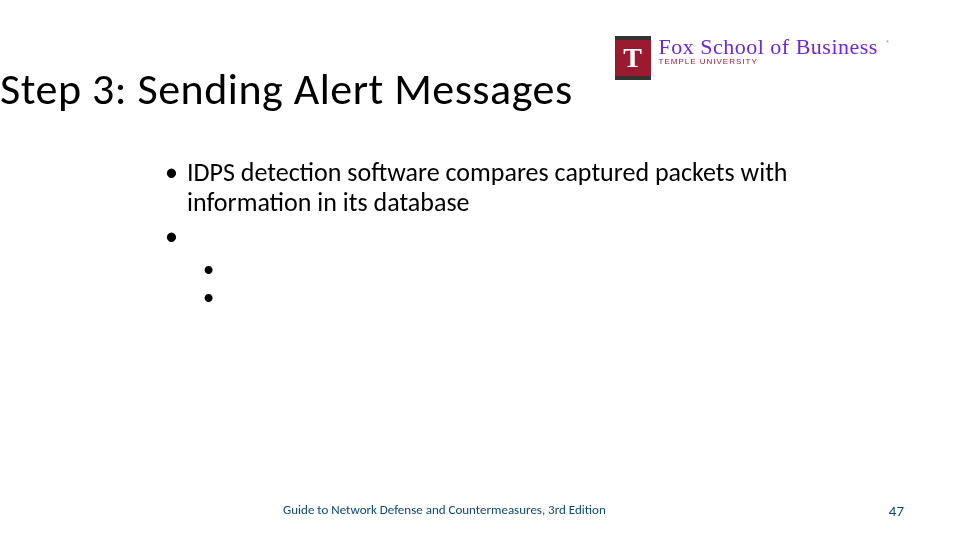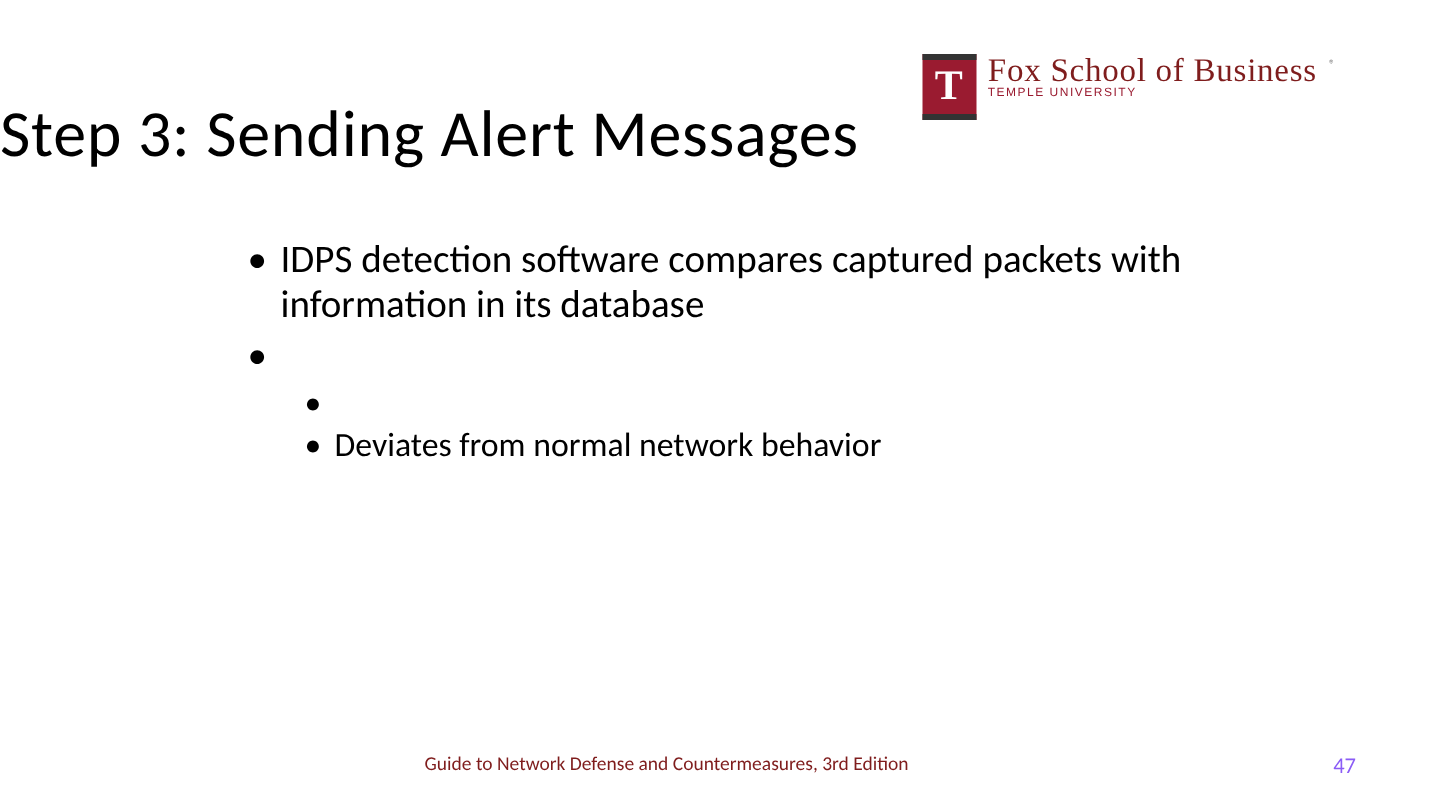--- a/index.html
+++ b/index.html
@@ -2,31 +2,31 @@
 <html><head>
 <meta charset="utf-8">
 <style>
   * { margin: 0; padding: 0; box-sizing: border-box; }
   html, body { width: 960px; height: 540px; background: #fff; font-family: Calibri, "Segoe UI", Arial, sans-serif; color: #000; overflow: hidden; }
   .slide { position: relative; width: 960px; height: 540px; }
   .title { position: absolute; top: 62px; left: 0; width: 960px; text-align: left; font-size: 44px; font-weight: 400; letter-spacing: 0.5px; color: #000; }
   .logo { position: absolute; top: 36px; right: 70px; display: flex; align-items: flex-start; gap: 8px; }
   .logo-mark { width: 36px; height: 44px; background: #9a1b30; display: flex; align-items: center; justify-content: center; color: #fff; font-family: "Times New Roman", serif; font-weight: 700; font-size: 28px; border-top: 4px solid #333; border-bottom: 4px solid #333; }
   .logo-text { display: flex; flex-direction: column; line-height: 1; }
-  .logo-line1 { font-family: "Times New Roman", Georgia, serif; font-size: 22px; color: #7f1d1d; letter-spacing: 0.5px; }
+  .logo-line1 { font-family: "Times New Roman", Georgia, serif; font-size: 22px; color: #6d28d9; letter-spacing: 0.5px; }
   .logo-line2 { font-family: Arial, sans-serif; font-size: 8px; color: #9a1b30; letter-spacing: 1px; margin-top: 0; }
   .logo-reg { font-size: 8px; color: #777; align-self: flex-start; margin-top: 2px; }
   .body { position: absolute; top: 158px; left: 165px; width: 660px; }
   .b1 { font-size: 26px; line-height: 1.15; margin-bottom: 4px; display: flex; }
   .b1 .dot { width: 22px; flex-shrink: 0; }
   .b2 { font-size: 22.5px; line-height: 1.25; margin-left: 38px; display: flex; }
   .b2 .dot { width: 20px; flex-shrink: 0; }
   .footer { position: absolute; bottom: 20px; left: 0; width: 960px; display: flex; justify-content: space-between; padding: 0 56px 0 0; }
-  .footer-text { flex: 1; text-align: center; font-size: 13px; color: #7f1d1d; }
-  .footer-num { font-size: 15px; color: #8b5cf6; }
+  .footer-text { flex: 1; text-align: center; font-size: 13px; color: #0c4a6e; }
+  .footer-num { font-size: 15px; color: #0c4a6e; }
 </style>
 </head>
 <body>
 
 <div class="slide">
 
   <div class="logo">
     <div class="logo-mark">T</div>
     <div class="logo-text">
       <span class="logo-line1">Fox School of Business</span>
@@ -43,21 +43,20 @@
       <span>IDPS detection software compares captured packets with information in its database</span>
     </div>
     <div class="b1">
       <span class="dot">•</span>
     </div>
     <div class="b2">
       <span class="dot">•</span>
     </div>
     <div class="b2">
       <span class="dot">•</span>
-      <span>Deviates from normal network behavior</span>
     </div>
   </div>
 
   <div class="footer">
     <span class="footer-text">Guide to Network Defense and Countermeasures, 3rd Edition</span>
     <span class="footer-num">47</span>
   </div>
 
 </div>
 

